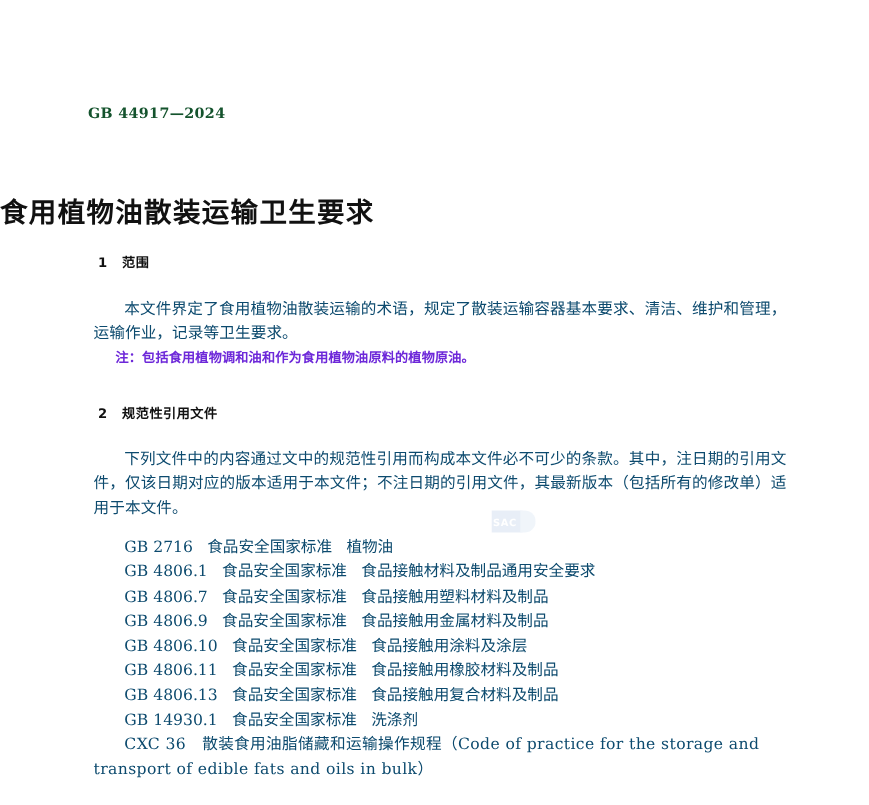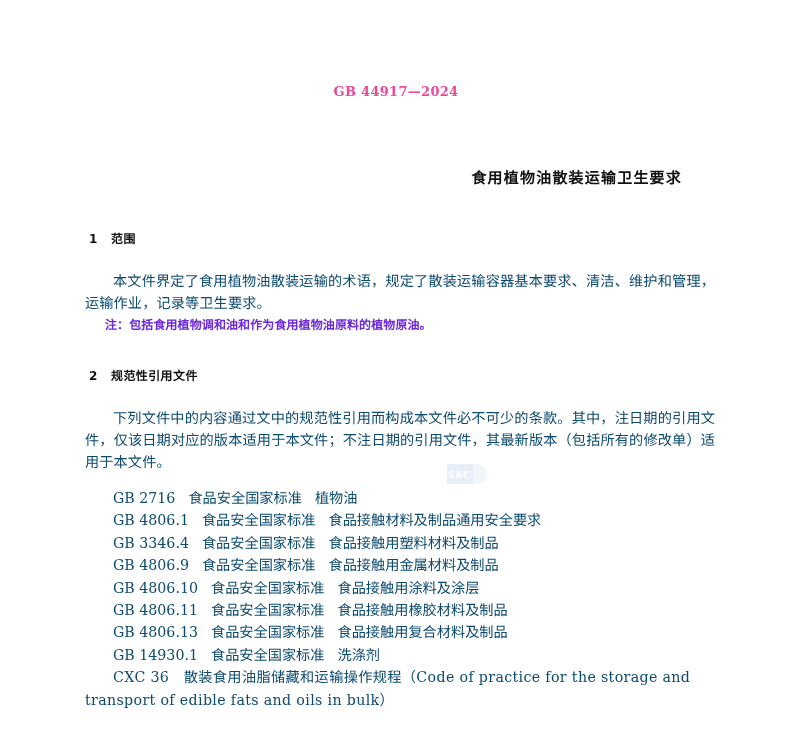--- a/index.html
+++ b/index.html
@@ -21,41 +21,41 @@
   .page {
     position: absolute;
     inset: 0;
     width: 790px;
     height: 732px;
   }
 
   
   .page-header {
     position: absolute;
-    top: 84px;
+    top: 96px;
     left: 80px;
     width: 632px;
-    text-align: center;
+    text-align: left;
     font-family: "DejaVu Serif", "Liberation Serif", serif;
     font-weight: bold;
     font-size: 13px;
     letter-spacing: 0.3px;
-    color: #ec4899;
+    color: #14532d;
   }
 
   
   .doc-title {
     position: absolute;
     top: 156px;
     left: 0;
     width: 682px;
-    text-align: right;
+    text-align: left;
     font-family: "DejaVu Sans", "Liberation Sans", sans-serif;
     font-weight: bold;
-    font-size: 15px;
+    font-size: 25px;
     letter-spacing: 1.2px;
     color: #111111;
   }
 
   
   .body-area {
     position: absolute;
     top: 225px;
     left: 85px;
     width: 630px;
@@ -186,21 +186,21 @@
     <div class="gap-s"></div>
 
     <ul class="ref-list">
       <li class="ref-item">
         <span class="ref-code">GB 2716</span><span class="ref-gap"></span><span>食品安全国家标准</span><span class="ref-gap-wide"></span><span>植物油</span>
       </li>
       <li class="ref-item">
         <span class="ref-code">GB 4806.1</span><span class="ref-gap"></span><span>食品安全国家标准</span><span class="ref-gap-wide"></span><span>食品接触材料及制品通用安全要求</span>
       </li>
       <li class="ref-item">
-        <span class="ref-code">GB 3346.4</span><span class="ref-gap"></span><span>食品安全国家标准</span><span class="ref-gap-wide"></span><span>食品接触用塑料材料及制品</span>
+        <span class="ref-code">GB 4806.7</span><span class="ref-gap"></span><span>食品安全国家标准</span><span class="ref-gap-wide"></span><span>食品接触用塑料材料及制品</span>
       </li>
       <li class="ref-item">
         <span class="ref-code">GB 4806.9</span><span class="ref-gap"></span><span>食品安全国家标准</span><span class="ref-gap-wide"></span><span>食品接触用金属材料及制品</span>
       </li>
       <li class="ref-item">
         <span class="ref-code">GB 4806.10</span><span class="ref-gap"></span><span>食品安全国家标准</span><span class="ref-gap-wide"></span><span>食品接触用涂料及涂层</span>
       </li>
       <li class="ref-item">
         <span class="ref-code">GB 4806.11</span><span class="ref-gap"></span><span>食品安全国家标准</span><span class="ref-gap-wide"></span><span>食品接触用橡胶材料及制品</span>
       </li>

